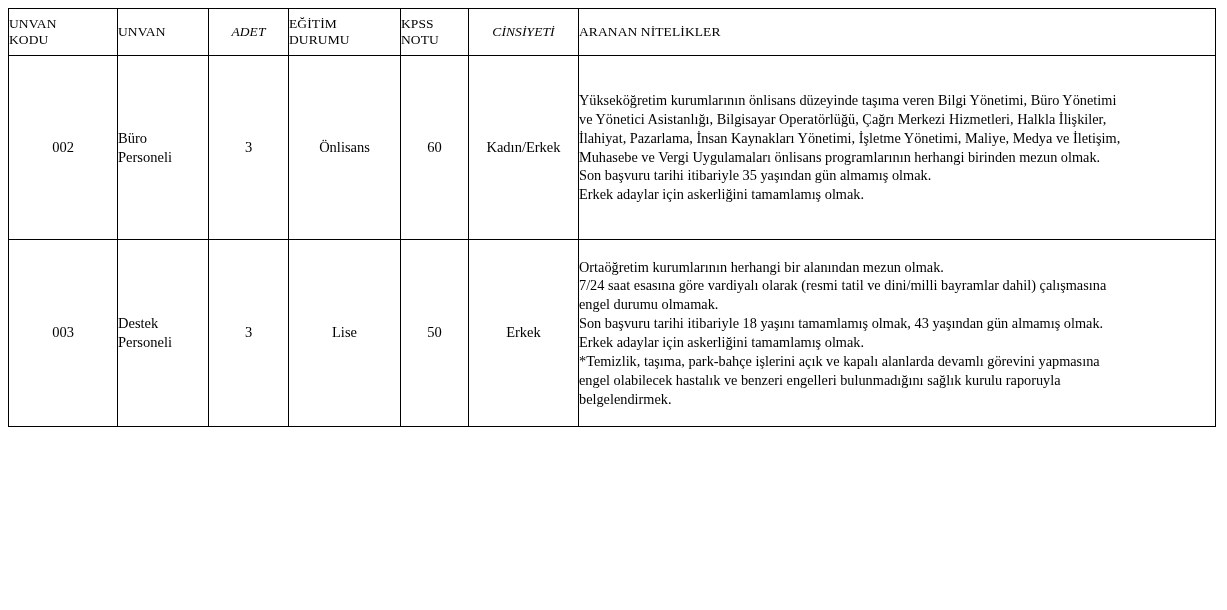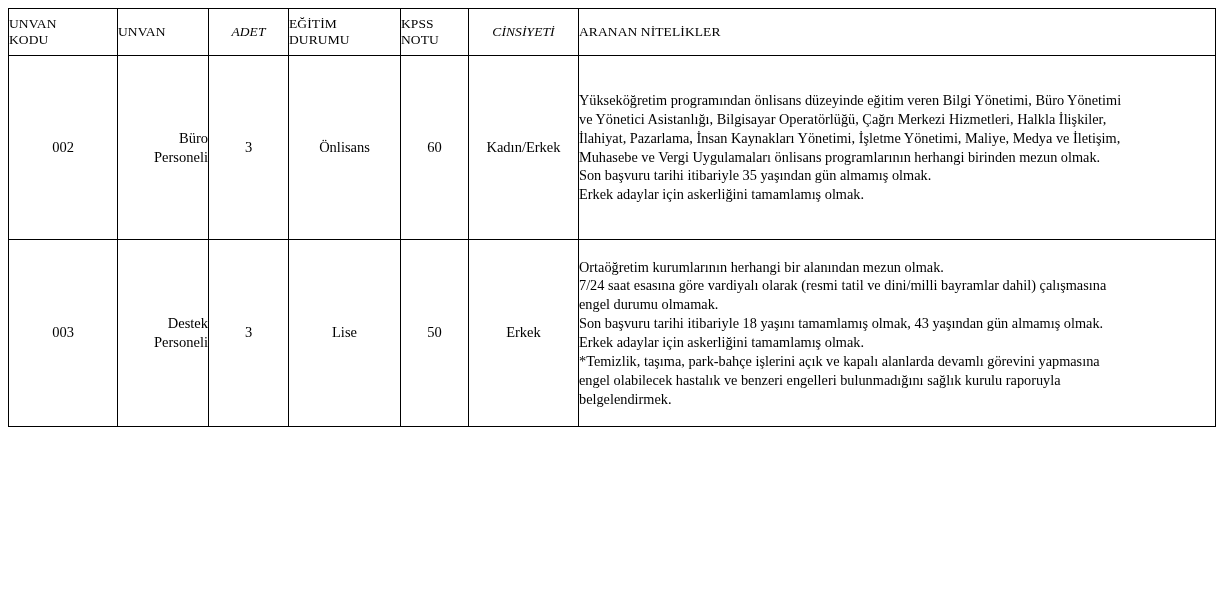--- a/index.html
+++ b/index.html
@@ -82,21 +82,21 @@
   
   tbody td {
     font-size: 14.5px;
     line-height: 1.2;
   }
   td.cell-center {
     text-align: center;
     vertical-align: middle;
   }
   td.cell-title {
-    text-align: right;
+    text-align: left;
     vertical-align: middle;
     padding-left: 9px;
     line-height: 1.28;
   }
   td.cell-quals {
     text-align: left;
     vertical-align: middle;
     padding: 4px 6px 4px 7px;
     line-height: 1.32;
     font-size: 14.3px;
@@ -158,21 +158,21 @@
         <td class="cell-center">002</td>
         <td class="cell-title">
           <span>Büro</span><br>
           <span>Personeli</span>
         </td>
         <td class="cell-center">3</td>
         <td class="cell-center">Önlisans</td>
         <td class="cell-center">60</td>
         <td class="cell-center">Kadın/Erkek</td>
         <td class="cell-quals">
-            <span class="qline">Yükseköğretim programından önlisans düzeyinde eğitim veren Bilgi Yönetimi, Büro Yönetimi</span>
+            <span class="qline">Yükseköğretim kurumlarının önlisans düzeyinde taşıma veren Bilgi Yönetimi, Büro Yönetimi</span>
             <span class="qline">ve Yönetici Asistanlığı, Bilgisayar Operatörlüğü, Çağrı Merkezi Hizmetleri, Halkla İlişkiler,</span>
             <span class="qline">İlahiyat, Pazarlama, İnsan Kaynakları Yönetimi, İşletme Yönetimi, Maliye, Medya ve İletişim,</span>
             <span class="qline">Muhasebe ve Vergi Uygulamaları önlisans programlarının herhangi birinden mezun olmak.</span>
             <span class="qline">Son başvuru tarihi itibariyle 35 yaşından gün almamış olmak.</span>
             <span class="qline">Erkek adaylar için askerliğini tamamlamış olmak.</span>
           </td>
       </tr>
 
       <tr class="row-2">
         <td class="cell-center">003</td>

